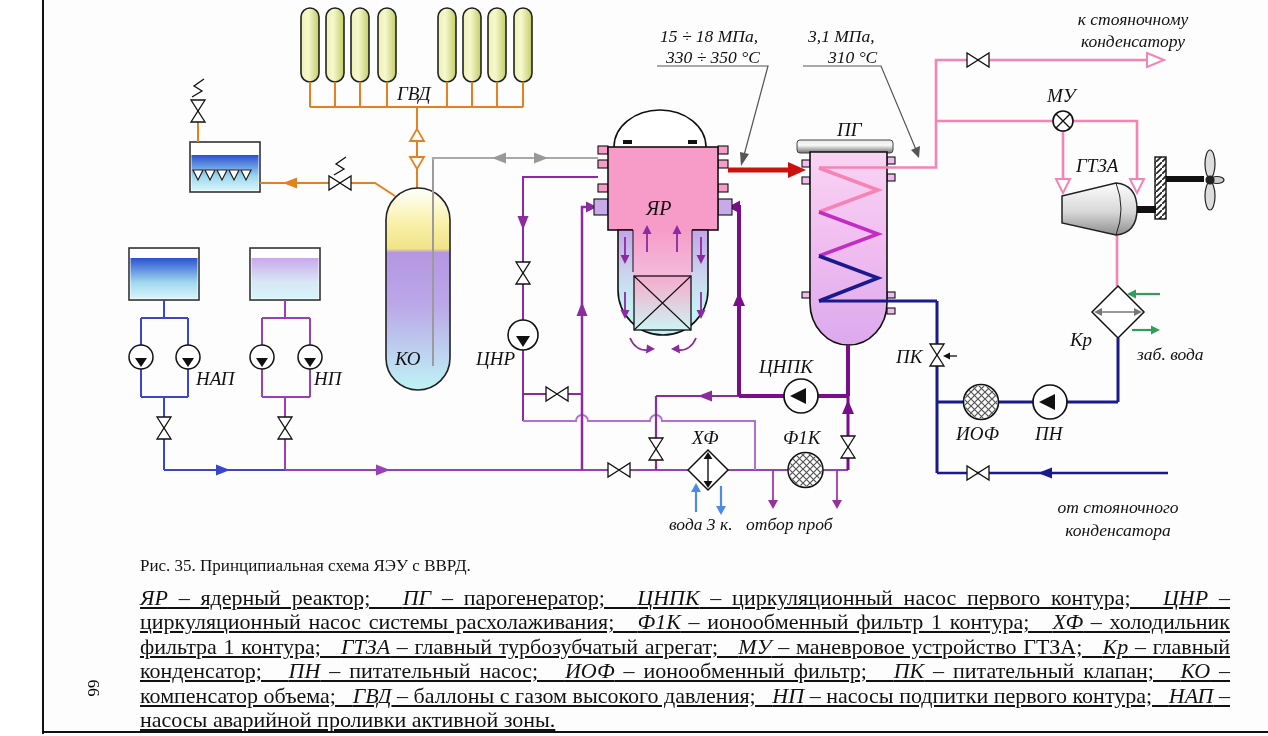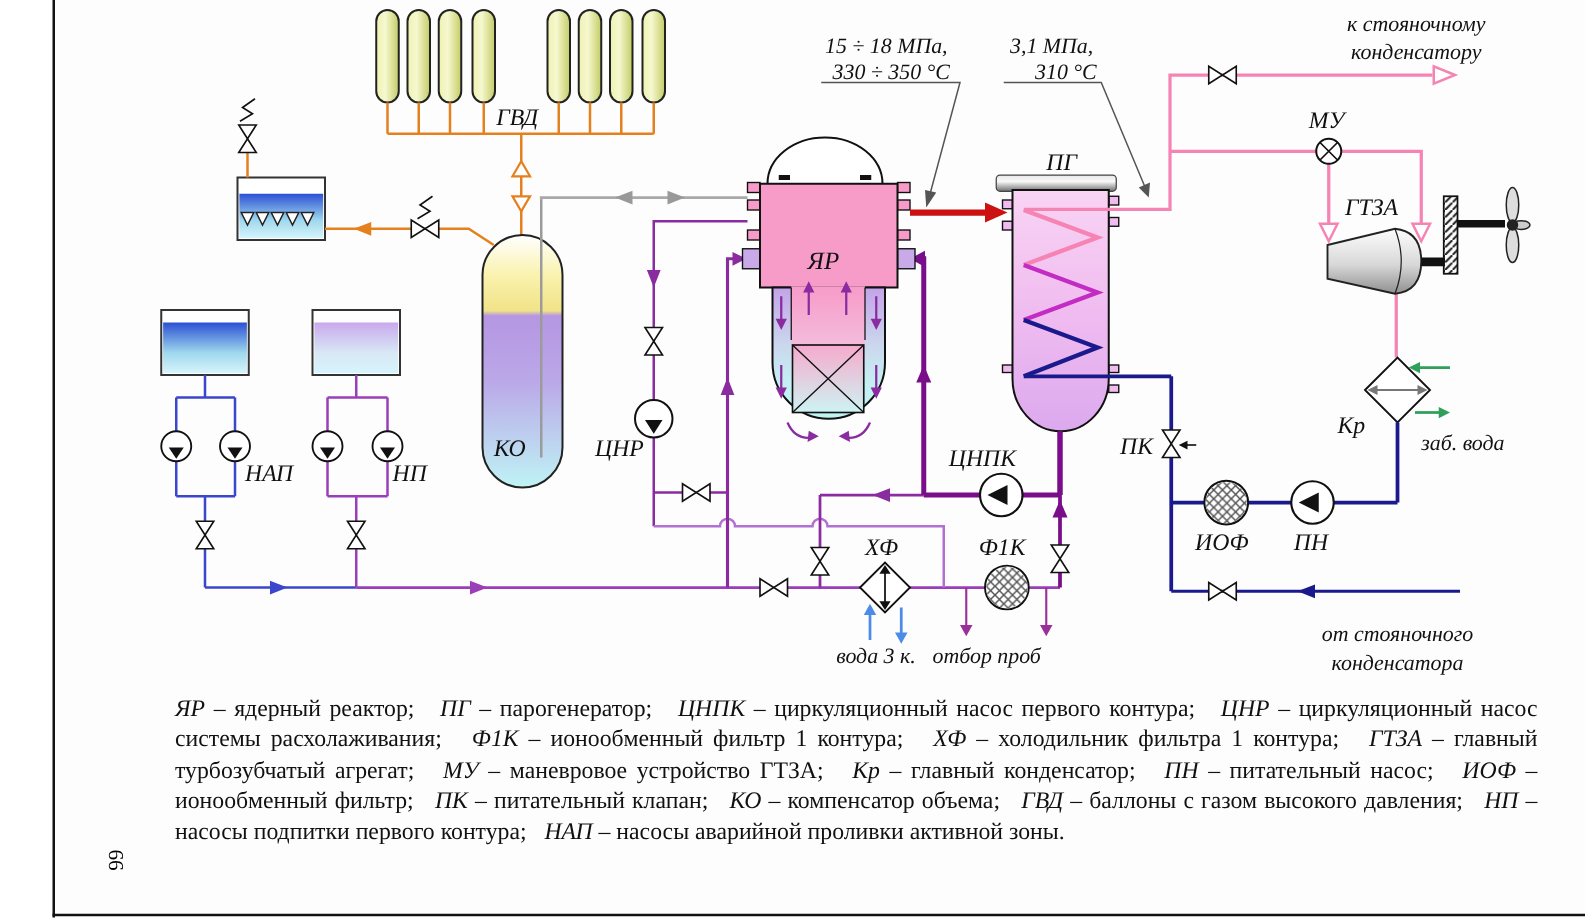--- a/index.html
+++ b/index.html
@@ -10,21 +10,21 @@
   .frame-right{left:1262px;top:0;width:2px;height:734px;}
   .frame-bottom{left:2px;top:731px;width:1262px;height:2px;}
   svg{position:absolute;left:0;top:0;}
   svg text{font-family:"Liberation Serif", serif;fill:#111;}
   .lbl{font-style:italic;font-size:19px;}
   .lbl-big{font-style:italic;font-size:20px;}
   .ann{font-style:italic;font-size:17.5px;}
   .flow{font-style:italic;font-size:17.5px;}
   .caption{position:absolute;left:100px;top:556px;width:1090px;color:#111;}
   .cap-title{font-size:17px;margin:0 0 10px 0;}
-  .cap-legend{font-size:19px;line-height:24.4px;text-align:justify;margin:0;}
+  .cap-legend{font-size:22px;line-height:24.4px;text-align:justify;margin:0;text-decoration:underline;}
   .pagenum{position:absolute;left:44px;top:678px;font-size:17px;
            transform:rotate(90deg);transform-origin:center;}
 </style>
 </head>
 <body>
 
 <div class="page">
   <div class="frame frame-left"></div>
   <div class="frame frame-right"></div>
   <div class="frame frame-bottom"></div>
@@ -453,17 +453,18 @@
     <text class="lbl" x="743" y="444">Ф1К</text>
     <text class="lbl" x="916" y="440">ИОФ</text>
     <text class="lbl" x="995" y="440">ПН</text>
     <text class="lbl" x="856" y="363">ПК</text>
     <text class="lbl" x="1007" y="102">МУ</text>
     <text class="lbl" x="1036" y="172">ГТЗА</text>
     <text class="lbl" x="1030" y="346">Кр</text>
   </svg>
 
   <div class="caption">
+    <p class="cap-title">Рис. 35. Принципиальная схема ЯЭУ с ВВРД.</p>
     <p class="cap-legend"><i>ЯР</i> – ядерный реактор;&nbsp;&nbsp; <i>ПГ</i> – парогенератор;&nbsp;&nbsp; <i>ЦНПК</i> – циркуляционный насос первого контура;&nbsp;&nbsp; <i>ЦНР</i> – циркуляционный насос системы расхолаживания;&nbsp;&nbsp; <i>Ф1К</i> – ионообменный фильтр 1 контура;&nbsp;&nbsp; <i>ХФ</i> – холодильник фильтра 1 контура;&nbsp;&nbsp; <i>ГТЗА</i> – главный турбозубчатый агрегат;&nbsp;&nbsp; <i>МУ</i> – маневровое устройство ГТЗА;&nbsp;&nbsp; <i>Кр</i> – главный конденсатор;&nbsp;&nbsp; <i>ПН</i> – питательный насос;&nbsp;&nbsp; <i>ИОФ</i> – ионообменный фильтр;&nbsp;&nbsp; <i>ПК</i> – питательный клапан;&nbsp;&nbsp; <i>КО</i> – компенсатор объема;&nbsp;&nbsp; <i>ГВД</i> – баллоны с газом высокого давления;&nbsp;&nbsp; <i>НП</i> – насосы подпитки первого контура;&nbsp;&nbsp; <i>НАП</i> – насосы аварийной проливки активной зоны.</p>
   </div>
 
   <div class="pagenum">66</div>
 </div>
 
 </body></html>

